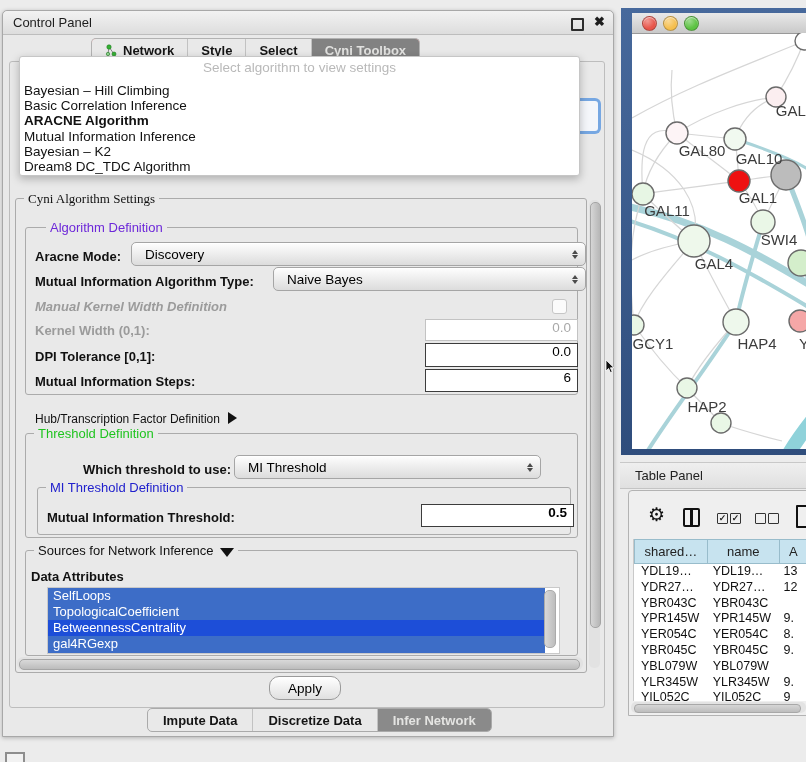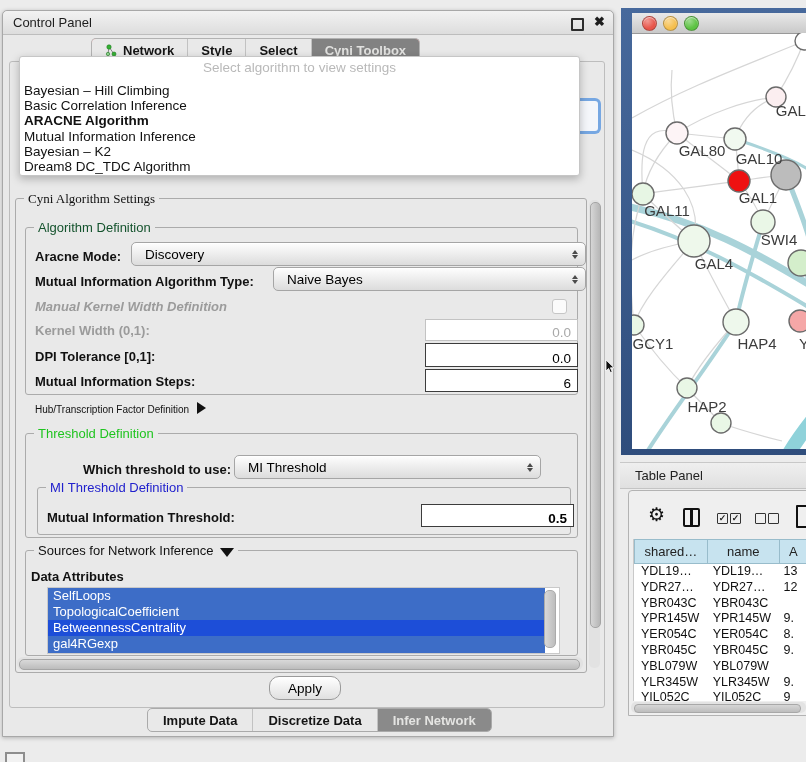--- a/index.html
+++ b/index.html
@@ -24,21 +24,21 @@
   .dd-item{font-size:13.5px;color:#111;line-height:15.2px;padding-left:2px;white-space:nowrap;}
   .dd-item.sel{font-weight:bold;}
   .combo-frag{position:absolute;left:575px;top:87px;width:20px;height:30px;border:3px solid #76a7e2;border-left:none;border-radius:0 6px 6px 0;background:#f4f6fa;z-index:5;}
   
   .grp{position:absolute;border:1px solid #ababab;border-radius:3px;}
   .grp-title{position:absolute;top:-8px;left:8px;background:#e9e9e9;padding:0 4px;font-size:13px;color:#111;white-space:nowrap;}
   .t-blue{color:#2121cd;}
   .t-green{color:#1fc41f;}
   .lbl{position:absolute;font-size:13px;font-weight:bold;color:#111;white-space:nowrap;}
   .lbl-dis{color:#9b9b9b;}
-  .field{position:absolute;background:#fff;border:1px solid #3c3c3c;font-size:13.5px;color:#000;text-align:right;padding:0 6px 0 0;display:flex;align-items:flex-end;justify-content:flex-end;}
+  .field{position:absolute;background:#fff;border:1px solid #3c3c3c;font-size:13.5px;color:#000;text-align:right;padding:0 6px 0 0;display:flex;align-items:flex-start;justify-content:flex-end;}
   .field-dis{border:1px solid #c3c3c3;color:#a9a9a9;}
   .combo{position:absolute;background:linear-gradient(#fefefe,#dcdcdc);border:1px solid #a5a5a5;border-radius:5px;display:flex;align-items:center;font-size:13.5px;color:#000;padding-left:13px;box-shadow:0 1px 0 rgba(255,255,255,.7) inset;}
   .combo-arrows{position:absolute;right:7px;top:0;bottom:0;display:flex;flex-direction:column;justify-content:center;gap:1px;}
   .combo-arrows i{display:block;width:0;height:0;border-left:3.5px solid transparent;border-right:3.5px solid transparent;}
   .combo-arrows .up{border-bottom:4px solid #4b4b4b;}
   .combo-arrows .dn{border-top:4px solid #4b4b4b;}
   .chk{position:absolute;width:13px;height:13px;border:1px solid #c6c6c6;border-radius:3px;background:#fbfbfb;}
   .tri-right{display:inline-block;width:0;height:0;border-top:6px solid transparent;border-bottom:6px solid transparent;border-left:9px solid #111;vertical-align:-1px;margin-left:8px;}
   .tri-down{display:inline-block;width:0;height:0;border-left:7px solid transparent;border-right:7px solid transparent;border-top:9px solid #111;vertical-align:-2px;margin-left:6px;}
   .attr-list{position:absolute;left:44px;top:576px;width:511px;height:65px;background:#fff;border:1px solid #c9c9c9;overflow:hidden;}
@@ -126,21 +126,21 @@
         <div class="dd-item">Bayesian – K2</div>
         <div class="dd-item">Dream8 DC_TDC Algorithm</div>
       </div>
   </div>
 
   <div class="grp" style="left:12px;top:187px;width:570px;height:473px;font-family:Liberation Serif, serif;">
     <span class="grp-title">Cyni Algorithm Settings</span>
   </div>
 
   <div class="grp" style="left:22px;top:216px;width:551px;height:166px;">
-    <span class="grp-title t-blue" style="color: #14532d;">Algorithm Definition</span>
+    <span class="grp-title t-blue" style="color: #6d28d9; margin-left: 12px;">Algorithm Definition</span>
   </div>
   <span class="lbl" style="left:32px;top:238px;">Aracne Mode:</span>
   <div class="combo" style="left:128px;top:231px;width:440px;height:22px;">
     <span>Discovery</span>
     <span class="combo-arrows">
         <i class="up"></i>
         <i class="dn"></i>
       </span>
   </div>
   <span class="lbl" style="left:32px;top:263px;">Mutual Information Algorithm Type:</span>
@@ -159,21 +159,21 @@
   </div>
   <span class="lbl" style="left:32px;top:338px;">DPI Tolerance [0,1]:</span>
   <div class="field" style="left:422px;top:332px;width:145px;height:22px;">
     <span>0.0</span>
   </div>
   <span class="lbl" style="left:32px;top:363px;">Mutual Information Steps:</span>
   <div class="field" style="left:422px;top:358px;width:145px;height:21px;">
     <span>6</span>
   </div>
 
-  <span class="lbl" style="left:32px;top:391px;font-weight:normal;font-size:10px;"><span>Hub/Transcription Factor Definition</span><span class="tri-right"></span></span>
+  <span class="lbl" style="left:32px;top:401px;font-weight:normal;font-size:12px;"><span>Hub/Transcription Factor Definition</span><span class="tri-right"></span></span>
 
   <div class="grp" style="left:22px;top:422px;width:551px;height:103px;">
     <span class="grp-title t-green" style="color: rgb(31, 196, 31);">Threshold Definition</span>
   </div>
   <span class="lbl" style="left:80px;top:451px;">Which threshold to use:</span>
   <div class="combo" style="left:231px;top:444px;width:292px;height:22px;">
     <span>MI Threshold</span>
     <span class="combo-arrows">
         <i class="up"></i>
         <i class="dn"></i>

